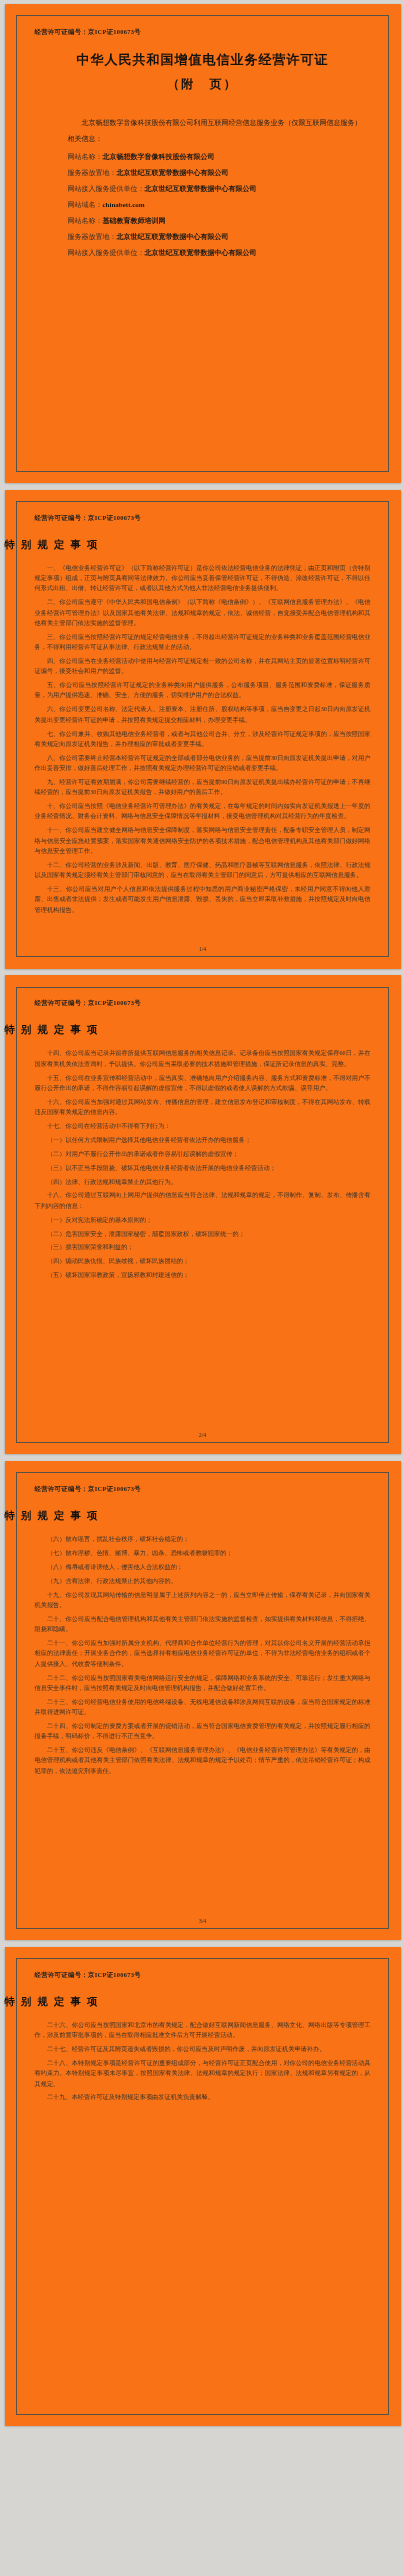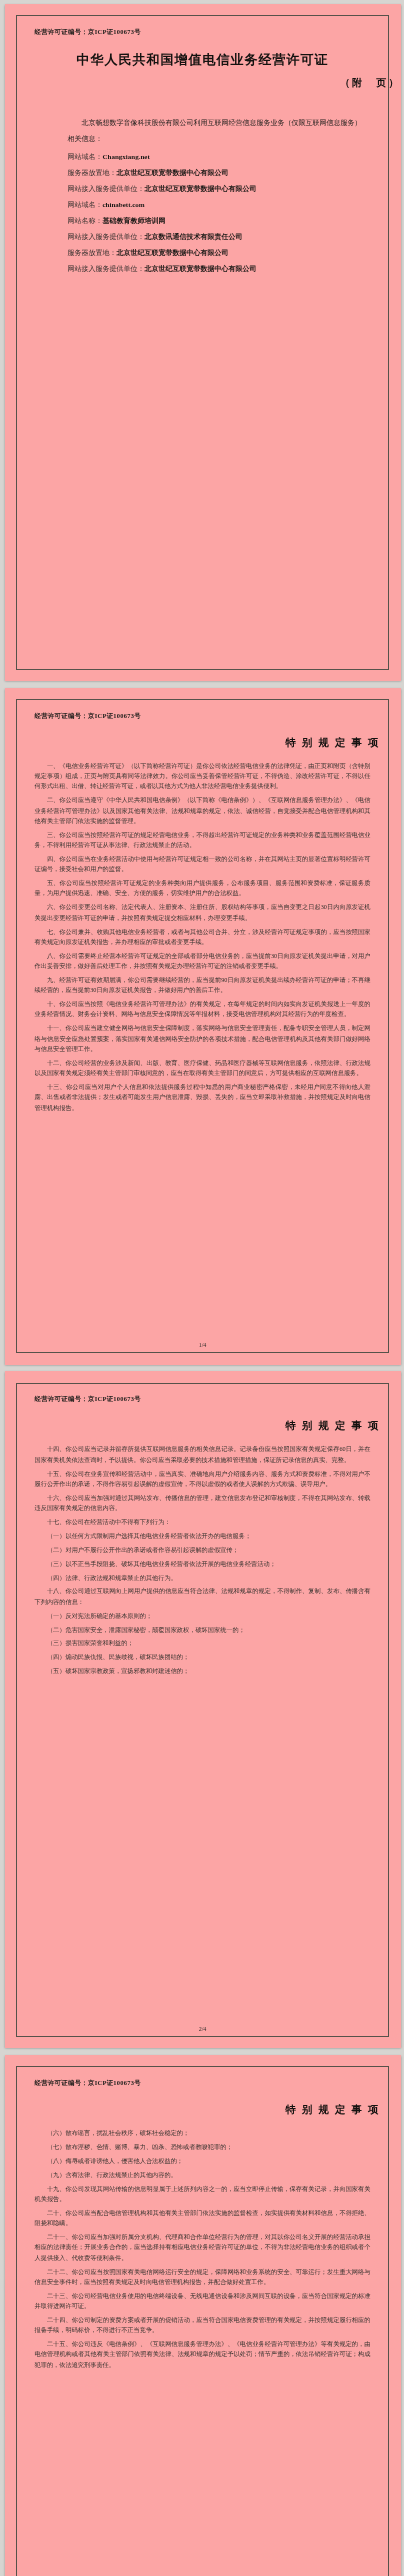--- a/index.html
+++ b/index.html
@@ -9,23 +9,23 @@
     width: 405px;
     font-family: "Liberation Serif", "DejaVu Serif", serif;
     color: #2e2c29;
   }
   .pages {
     width: 405px;
     padding: 4.1px 0;
   }
   .page {
     width: 396px;
-    height: 677px;
+    height: 479px;
     margin: 0 auto 6.7px auto;
-    background: #fca5a5;
+    background: #f97316;
     position: relative;
     box-shadow: 0 0.5px 2.1px rgba(0,0,0,0.35);
   }
   .page:last-child { margin-bottom: 0; }
   .frame {
     position: absolute;
     top: 11.3px; left: 11.3px; right: 11.3px; bottom: 11.3px;
     border: 1px solid #56524a;
     pointer-events: none;
   }
@@ -45,22 +45,22 @@
     top: 47px; left: 0; right: 0;
     text-align: center;
     font-size: 13px;
     font-weight: 700;
     letter-spacing: 1px;
     color: #141210;
   }
   .cover-sub {
     position: absolute;
     top: 72px; left: 0; right: 0;
-    text-align: right;
-    font-size: 10px;
+    text-align: center;
+    font-size: 12px;
     font-weight: 700;
     letter-spacing: 2.1px;
     color: #141210;
   }
   .cover-body {
     position: absolute;
     top: 111px; left: 63px; right: 35px;
     font-size: 7px;
     line-height: 16px;
   }
@@ -68,22 +68,22 @@
     text-indent: 2em;
     margin: 0 0 2.1px 0;
     color: #23211e;
   }
   .info-line { white-space: normal; }
   .info-line .lbl { color: #2e2c29; }
   .info-line .val { font-weight: 700; color: #1c1a17; }
   
   .prov-title {
     position: absolute;
-    top: 48px; left: 0; right: 16px;
-    text-align: right;
+    top: 48px; left: 0; right: 0;
+    text-align: left;
     font-size: 10.3px;
     font-weight: 700;
     letter-spacing: 6.2px;
     color: #141210;
   }
   .prov-body {
     position: absolute;
     top: 73px; left: 30px; right: 30px;
   }
   .para {
@@ -109,26 +109,25 @@
 
   <div class="page">
     <div class="frame"></div>
     <div class="hdr">
       <span class="hdr-label">经营许可证编号：</span><span class="hdr-number">京ICP证100673号</span>
     </div>
     <div class="cover-title">中华人民共和国增值电信业务经营许可证</div>
     <div class="cover-sub">（附　页）</div>
     <div class="cover-body">
       <p class="cover-intro">北京畅想数字音像科技股份有限公司利用互联网经营信息服务业务（仅限互联网信息服务）相关信息：</p>
-      <div class="info-line"><span class="lbl">网站域名：</span><span class="val">Changxiang.net</span></div>
+      <div class="info-line"><span class="lbl">网站名称：</span><span class="val">北京畅想数字音像科技股份有限公司</span></div>
       <div class="info-line"><span class="lbl">服务器放置地：</span><span class="val">北京世纪互联宽带数据中心有限公司</span></div>
       <div class="info-line"><span class="lbl">网站接入服务提供单位：</span><span class="val">北京世纪互联宽带数据中心有限公司</span></div>
       <div class="info-line"><span class="lbl">网站域名：</span><span class="val">chinabett.com</span></div>
       <div class="info-line"><span class="lbl">网站名称：</span><span class="val">基础教育教师培训网</span></div>
-      <div class="info-line"><span class="lbl">网站接入服务提供单位：</span><span class="val">北京数讯通信技术有限责任公司</span></div>
       <div class="info-line"><span class="lbl">服务器放置地：</span><span class="val">北京世纪互联宽带数据中心有限公司</span></div>
       <div class="info-line"><span class="lbl">网站接入服务提供单位：</span><span class="val">北京世纪互联宽带数据中心有限公司</span></div>
     </div>
   </div>
 
   <div class="page">
     <div class="frame"></div>
     <div class="hdr">
       <span class="hdr-label">经营许可证编号：</span><span class="hdr-number">京ICP证100673号</span>
     </div>

